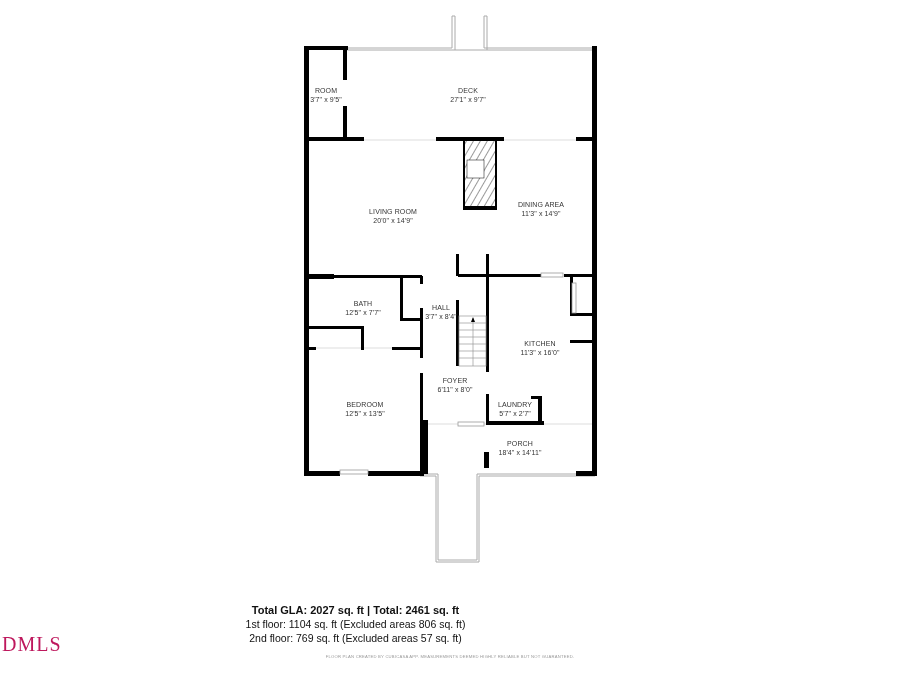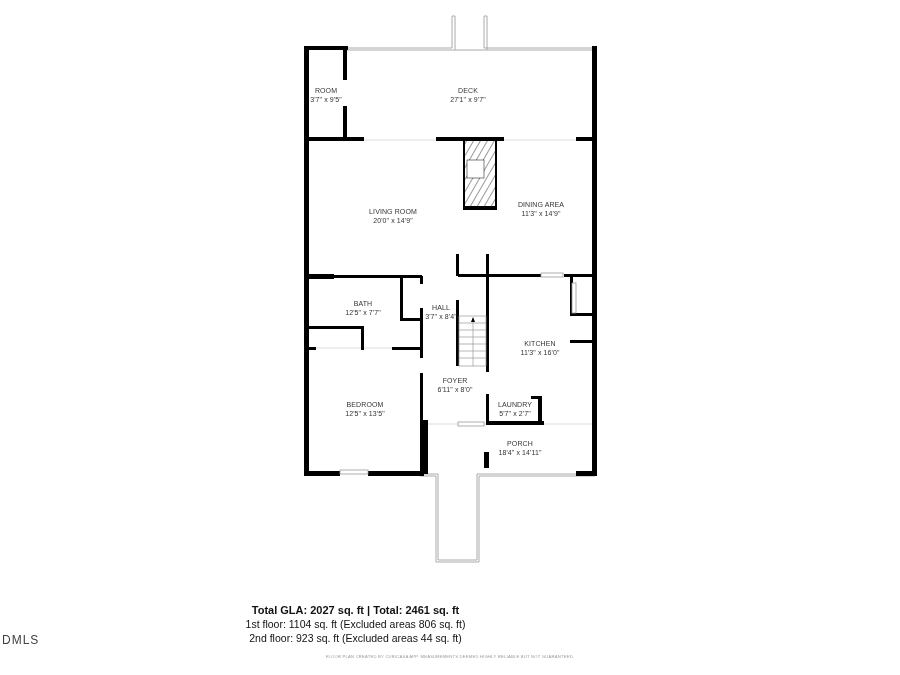--- a/index.html
+++ b/index.html
@@ -4,21 +4,21 @@
 <style>
   html, body { margin:0; padding:0; background:#ffffff; }
   body { width:900px; height:675px; position:relative; overflow:hidden; font-family:"Liberation Sans", sans-serif; }
   #plan { position:absolute; left:0; top:0; width:900px; height:675px; }
   .room-label { position:absolute; text-align:center; color:#333; font-size:7px; line-height:9px; transform:translateX(-50%); white-space:nowrap; letter-spacing:0.1px; }
   .summary { position:absolute; left:0; width:711px; text-align:center; color:#111; }
   .s-title { top:604px; font-size:11px; font-weight:bold; }
   .s-line1 { top:618px; font-size:10.5px; }
   .s-line2 { top:632px; font-size:10.5px; }
   .disclaimer { position:absolute; top:654px; left:0; width:900px; text-align:center; font-size:4.2px; color:#9a9a9a; letter-spacing:0.2px; }
-  .watermark { position:absolute; left:2px; top:633px; font-size:12px; color:#404040; letter-spacing:1px; font-weight:300; }
+  .watermark { position:absolute; left:2px; top:633px; font-size:20px; color:#be185d; letter-spacing:1px; font-weight:300;font-family:Liberation Serif, serif; }
 </style>
 </head>
 <body>
 
 <svg id="plan" viewBox="0 0 900 675" xmlns="http://www.w3.org/2000/svg">
   <defs>
     <pattern id="hatch" width="6" height="6" patternUnits="userSpaceOnUse" patternTransform="rotate(30)">
       <line x1="0" y1="0" x2="0" y2="6" stroke="#000" stroke-width="0.8"></line>
     </pattern>
   </defs>
@@ -155,15 +155,15 @@
   <div>LAUNDRY</div>
   <div>5'7" x 2'7"</div>
 </div>
 <div class="room-label" style="left:520px; top:439px;">
   <div>PORCH</div>
   <div>18'4" x 14'11"</div>
 </div>
 
 <div class="summary s-title">Total GLA: 2027 sq. ft | Total: 2461 sq. ft</div>
 <div class="summary s-line1">1st floor: 1104 sq. ft (Excluded areas 806 sq. ft)</div>
-<div class="summary s-line2">2nd floor: 923 sq. ft (Excluded areas 44 sq. ft)</div>
+<div class="summary s-line2">2nd floor: 769 sq. ft (Excluded areas 57 sq. ft)</div>
 <div class="disclaimer">FLOOR PLAN CREATED BY CUBICASA APP. MEASUREMENTS DEEMED HIGHLY RELIABLE BUT NOT GUARANTEED.</div>
 <div class="watermark">DMLS</div>
 
 </body></html>

